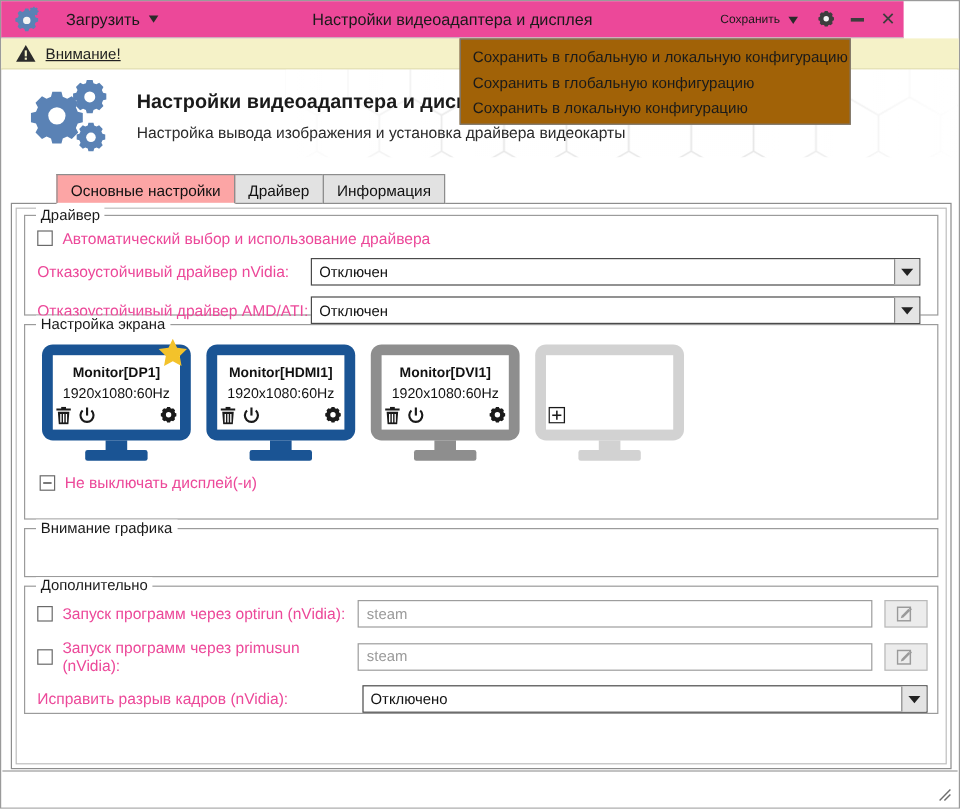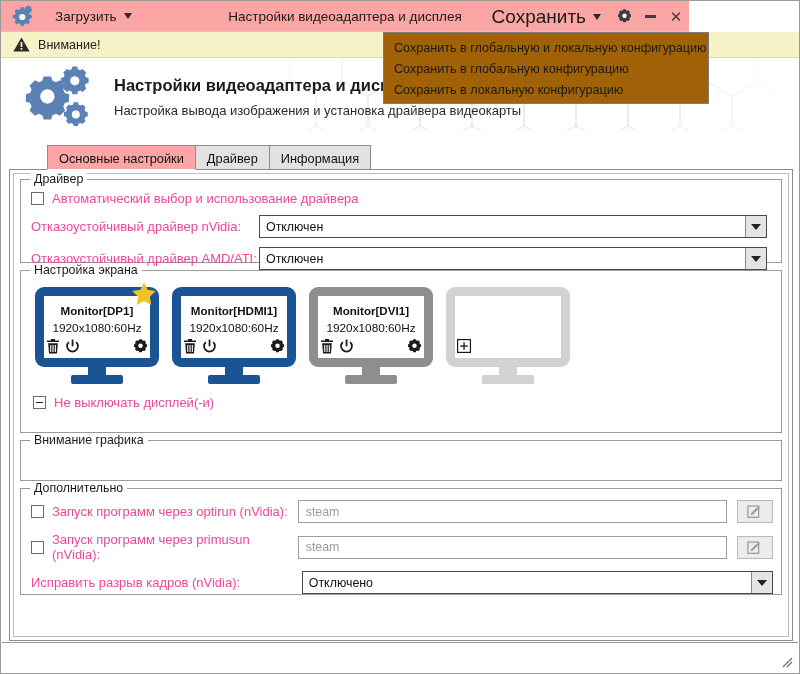--- a/index.html
+++ b/index.html
@@ -13,40 +13,40 @@
   #app {
     position: relative;
     width: 800px; height: 674px;
     border: 1px solid #9a9a9a;
     background: #ffffff;
   }
 
   
   .titlebar {
     position: absolute; left: 0; top: 0;
-    width: 688px; height: 31px;
-    background: #fca5a5;
+    width: 752px; height: 31px;
+    background: #ec4899;
     border-bottom: 1px solid #c8c8c8;
     display: flex; align-items: center;
   }
   .tb-appicon { width: 44px; display: flex; align-items: center; justify-content: center; }
   .tb-menu {
     font-size: 13.5px; color: #1a1a1a; padding: 0 6px 0 10px;
     display: flex; align-items: center; gap: 7px; height: 100%;
   }
   .caret { width: 0; height: 0; border-left: 4.5px solid transparent; border-right: 4.5px solid transparent; border-top: 6px solid #2a2a2a; }
   .tb-title {
     position: absolute; left: 0; right: 0; text-align: center;
     font-size: 13.5px; color: #1a1a1a; pointer-events: none;
   }
   .tb-right {
     position: absolute; right: 0; top: 0; height: 31px;
     display: flex; align-items: center; gap: 0;
   }
-  .tb-save { font-size: 19px; color: #1a1a1a; display: flex; align-items: center; gap: 7px; padding: 0 10px; }
+  .tb-save { font-size: 10px; color: #1a1a1a; display: flex; align-items: center; gap: 7px; padding: 0 10px; }
   .tb-btn { width: 26px; height: 31px; display: flex; align-items: center; justify-content: center; }
   .minus { width: 11px; height: 3px; background: #3d3d3d; }
   .xmark { font-size: 15px; color: #3d3d3d; line-height: 1; }
 
   
   .menu-pop {
     position: absolute; left: 382px; top: 31px; width: 326px;
     background: #a16207; border: 1px solid #7b7b7b;
     z-index: 40;
     padding: 4px 0 3px 0;
@@ -56,21 +56,21 @@
     padding: 3.5px 8px 3.5px 10px;
     white-space: nowrap;
   }
 
   
   .warnbar {
     position: absolute; left: 0; top: 31px; width: 798px; height: 26px;
     background: #f5f2c8; border-bottom: 1px solid #dcd9ac;
     display: flex; align-items: center; gap: 8px; padding-left: 12px;
   }
-  .warn-text { font-size: 12.6px; color: #222; }
+  .warn-text { font-size: 12.6px; color: #222; text-decoration: underline; }
 
   
   .banner {
     position: absolute; left: 1px; top: 57px; width: 796px; height: 73px;
     background: #ffffff;
     overflow: hidden;
   }
   .banner-hex { position: absolute; right: 0; top: -22px; width: 560px; height: 110px; opacity: .45; }
   .banner-icon { position: absolute; left: 20px; top: 8px; }
   .banner-t1 {

